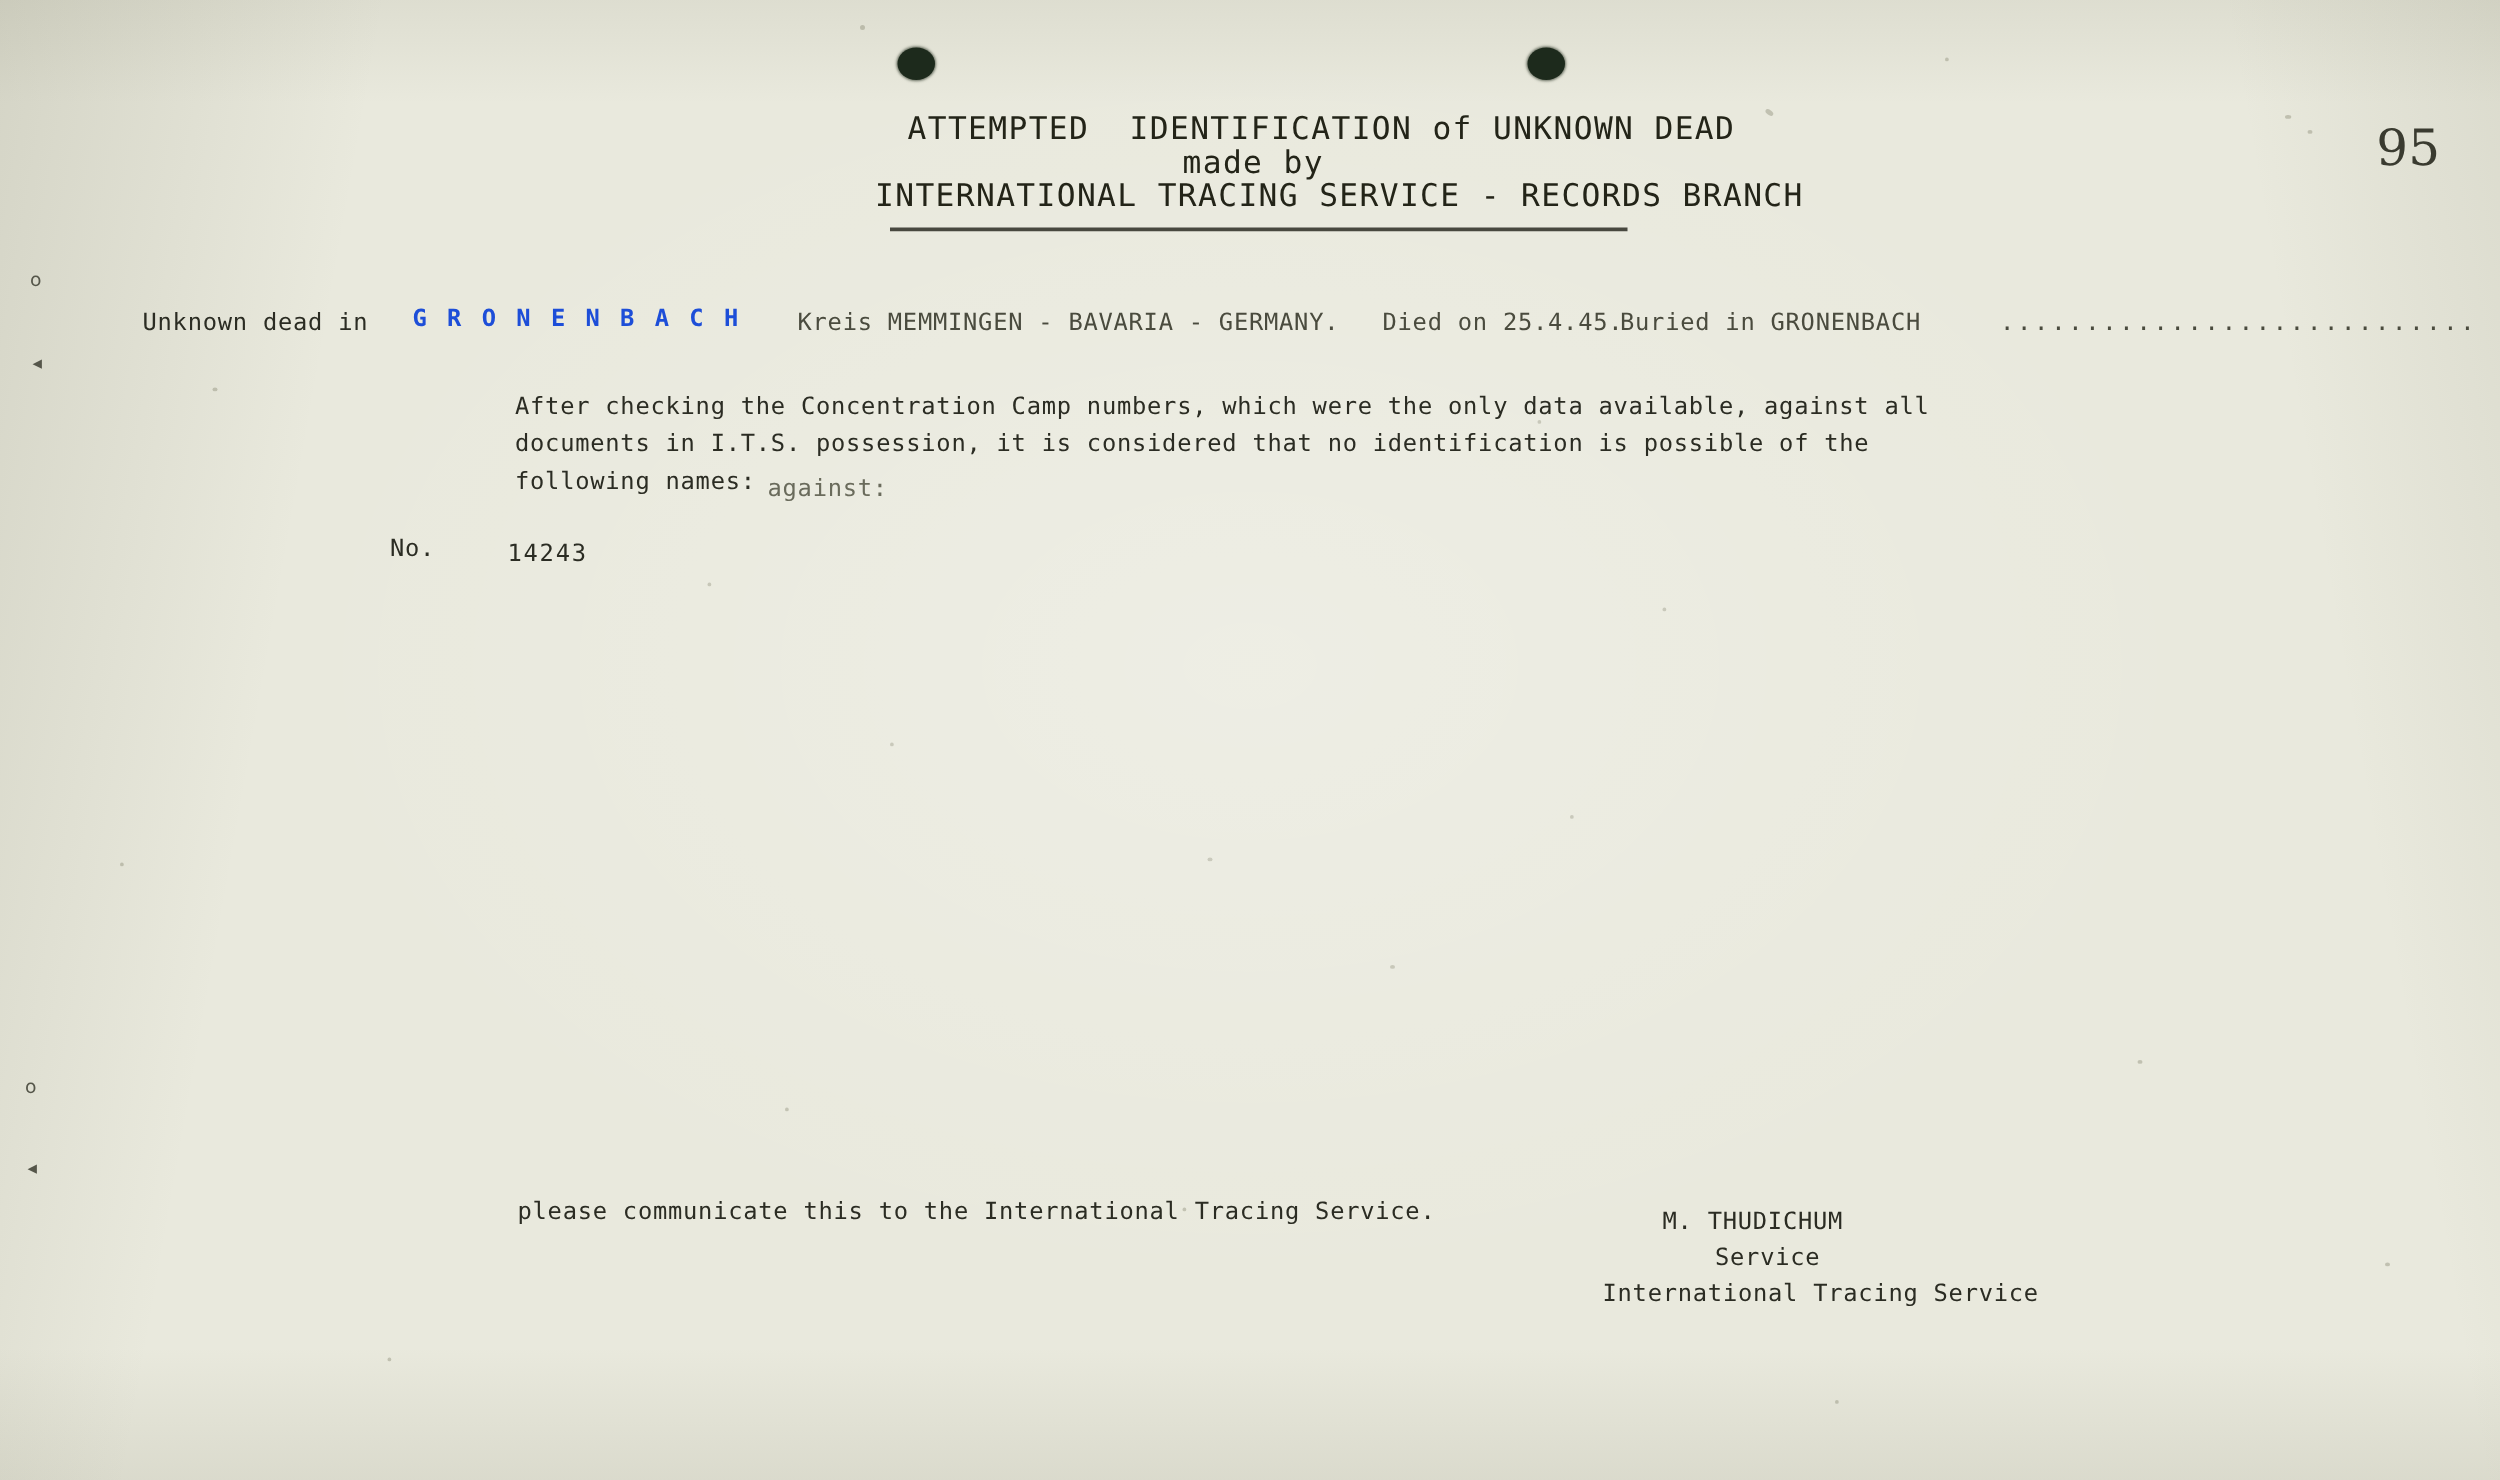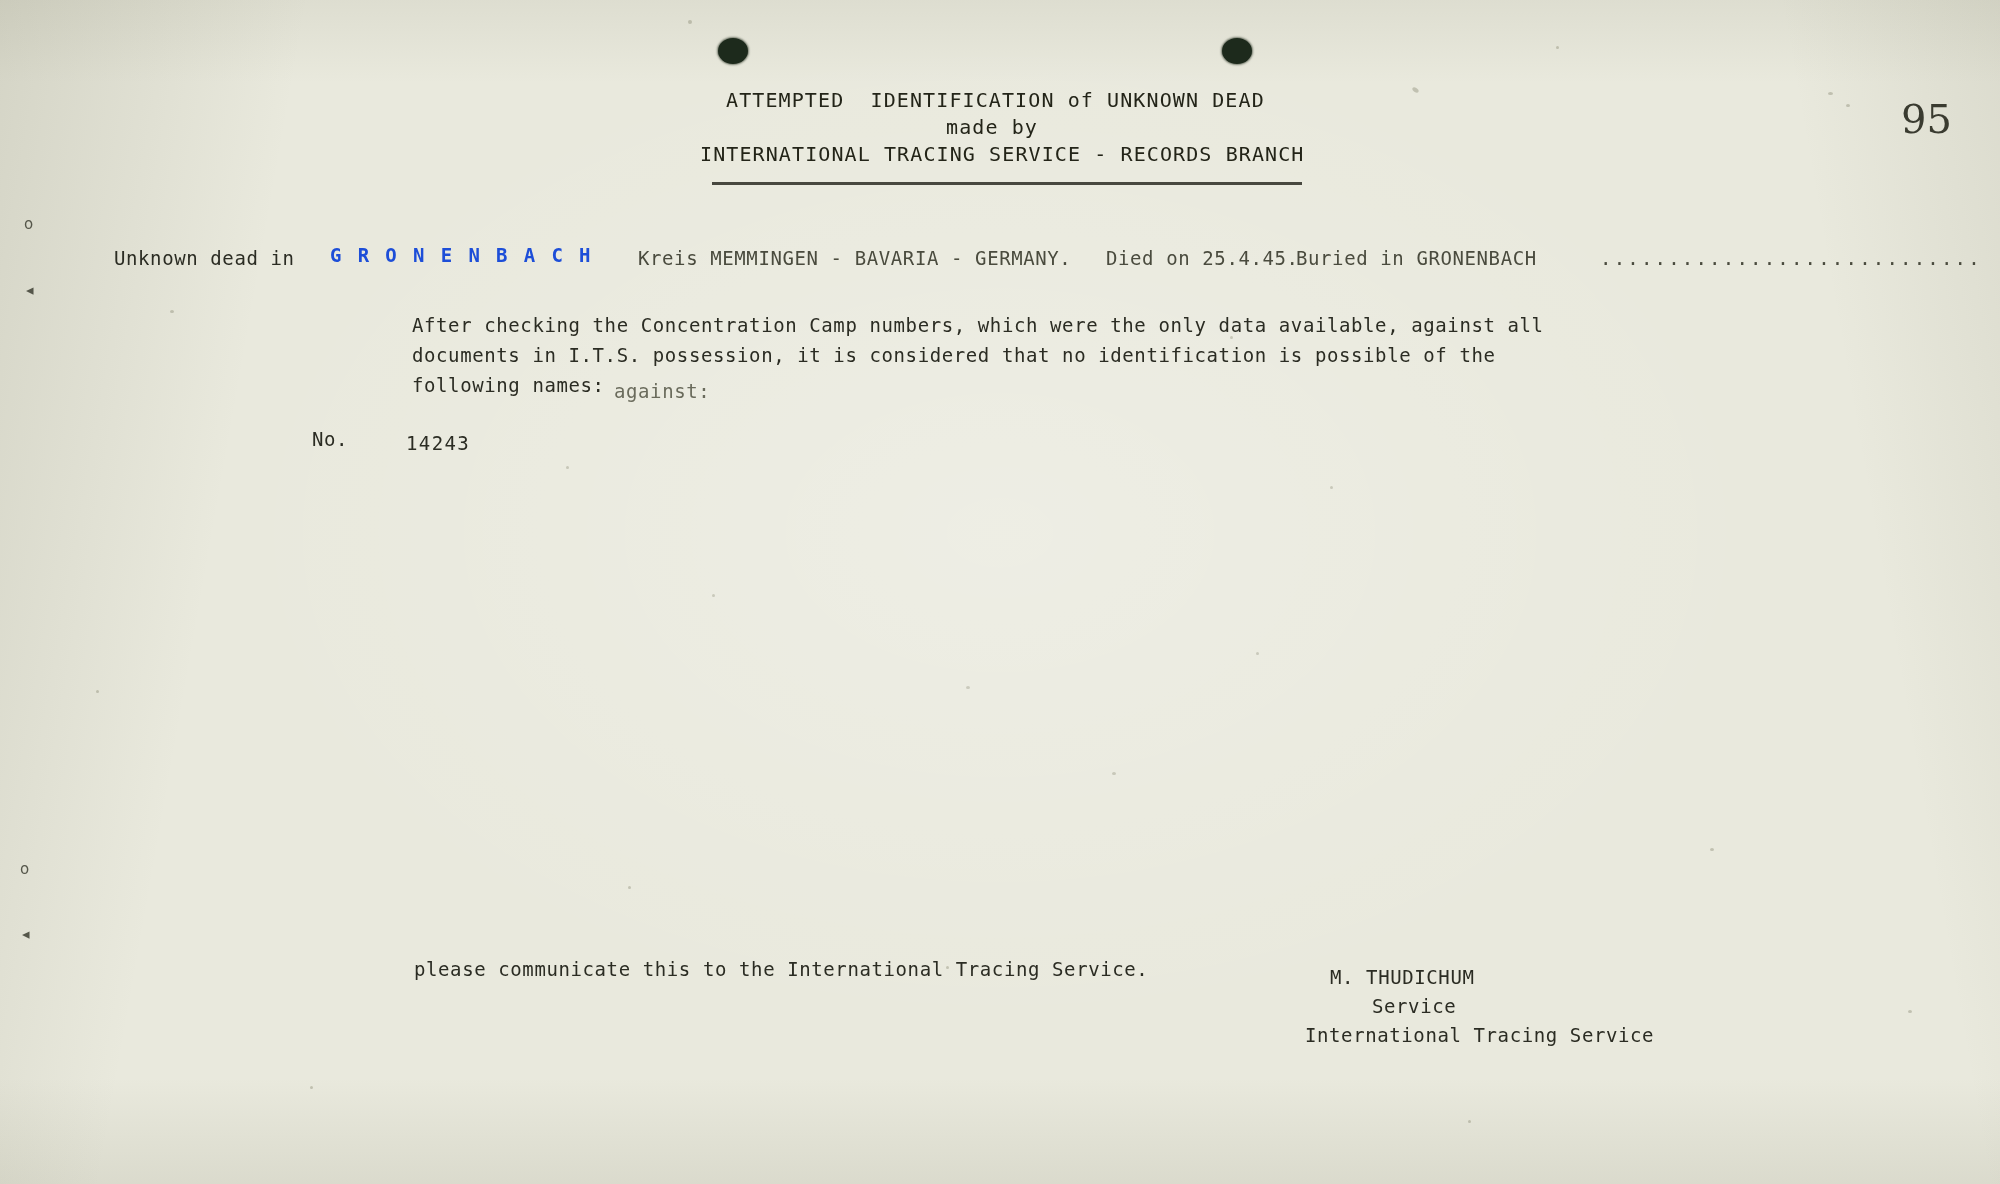--- a/index.html
+++ b/index.html
@@ -59,21 +59,21 @@
   
   .t {
     position: absolute;
     white-space: pre;
     font-family: "DejaVu Sans Mono", monospace;
     letter-spacing: 0.5px;
     color: #2b2c23;
     z-index: 5;
   }
   .hdr {
-    font-size: 20px;
+    font-size: 25px;
     letter-spacing: 1.1px;
     color: #232418;
   }
   .bold-ish { font-weight: 700; color:#1d4ed8;}
   .faint { color: #4a4b3e; }
   .veryfaint { color: #6a6b5c; }
   .body {
     font-size: 19px;
     line-height: 30px;
     letter-spacing: 0.6px;
@@ -133,21 +133,21 @@
   <div class="t body" style="left:412px; top:370px;">following names:</div>
   <div class="t body veryfaint" style="left:614px; top:376px;">against:</div>
 
   <div class="t body" style="left:312px; top:424px;">No.</div>
   <div class="t body" style="left:406px; top:428px; letter-spacing:1.4px;">14243</div>
 
   <div class="t body" style="left:414px; top:954px;">please communicate this to the International Tracing Service.</div>
 
   <div class="t body" style="left:1330px; top:962px;">M. THUDICHUM</div>
   <div class="t body" style="left:1372px; top:991px;">Service</div>
-  <div class="t body" style="left:1282px; top:1020px;margin-left:23px;">International Tracing Service</div>
+  <div class="t body" style="left:1282px; top:1020px;">International Tracing Service</div>
 
   <div class="edge-mark" style="left:24px; top:215px;">o</div>
   <div class="edge-mark" style="left:26px; top:281px;">◂</div>
   <div class="edge-mark" style="left:20px; top:860px;">o</div>
   <div class="edge-mark" style="left:22px; top:925px;">◂</div>
 
   <div class="specks">
     <div class="speck" style="left:688px;  top:20px;  width:4px;  height:4px;"></div>
     <div class="speck" style="left:1412px; top:88px;  width:7px;  height:4px; transform:rotate(35deg);"></div>
     <div class="speck" style="left:1828px; top:92px;  width:5px;  height:3px;"></div>

